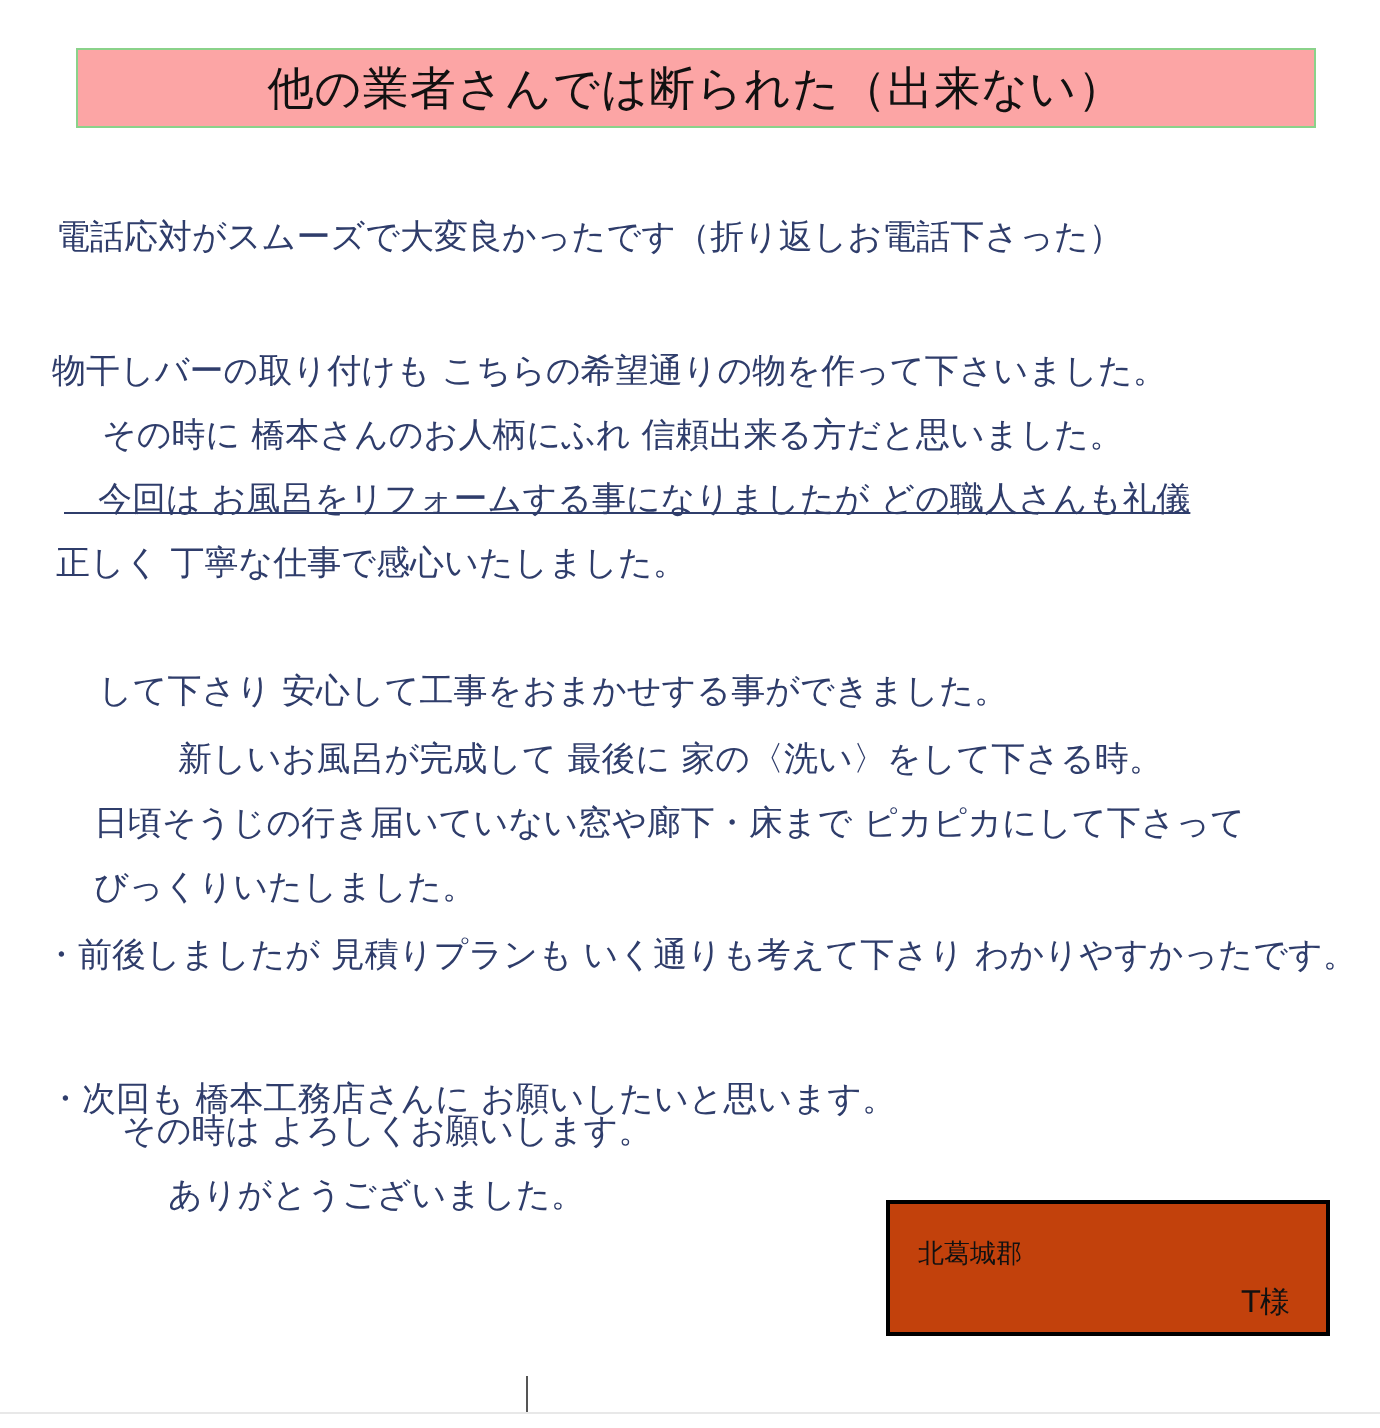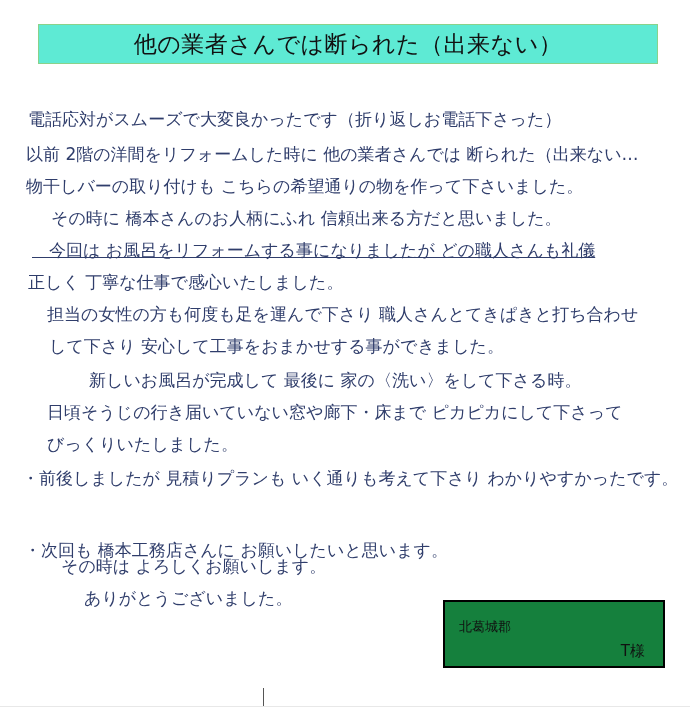--- a/index.html
+++ b/index.html
@@ -21,21 +21,21 @@
     background: #ffffff;
   }
 
   
   .title-banner {
     position: absolute;
     left: 38px;
     top: 24px;
     width: 620px;
     height: 40px;
-    background: #5eead4;
+    background: #fca5a5;
     border: 1px solid #8ad28a;
     box-sizing: border-box;
     display: flex;
     align-items: center;
     justify-content: center;
   }
   .title-text {
     font-family: "DejaVu Sans", sans-serif;
     font-size: 23px;
     font-weight: 400;
@@ -63,21 +63,21 @@
 
   
   .sign-box {
     position: absolute;
     left: 443px;
     top: 600px;
     width: 222px;
     height: 68px;
     border: 2px solid #000000;
     box-sizing: border-box;
-    background: #15803d;
+    background: #c2410c;
   }
   .sign-region {
     position: absolute;
     left: 14px;
     top: 16px;
     font-size: 13px;
     color: #111111;
     font-family: "DejaVu Sans", sans-serif;
   }
   .sign-name {
@@ -112,26 +112,24 @@
 <body>
 
 <div class="page">
 
   <div class="title-banner">
     <span class="title-text">他の業者さんでは断られた（出来ない）</span>
   </div>
 
   <div class="handwriting">
     <div class="hw-line" style="left:28px; top:25px;">電話応対がスムーズで大変良かったです（折り返しお電話下さった）</div>
-    <div class="hw-line" style="left:26px; top:60px;">以前 2階の洋間をリフォームした時に 他の業者さんでは 断られた（出来ない…</div>
     <div class="hw-line" style="left:26px; top:92px;">物干しバーの取り付けも こちらの希望通りの物を作って下さいました。</div>
     <div class="hw-line" style="left:34px; top:124px;">　その時に 橋本さんのお人柄にふれ 信頼出来る方だと思いました。</div>
     <div class="hw-line" style="left:32px; top:156px;text-decoration:underline;">　今回は お風呂をリフォームする事になりましたが どの職人さんも礼儀</div>
     <div class="hw-line" style="left:28px; top:188px;">正しく 丁寧な仕事で感心いたしました。</div>
-    <div class="hw-line" style="left:30px; top:220px;">　担当の女性の方も何度も足を運んで下さり 職人さんとてきぱきと打ち合わせ</div>
     <div class="hw-line" style="left:32px; top:252px;">　して下さり 安心して工事をおまかせする事ができました。</div>
     <div class="hw-line" style="left:30px; top:318px;">　日頃そうじの行き届いていない窓や廊下・床まで ピカピカにして下さって</div>
     <div class="hw-line" style="left:38px; top:286px;">　　　新しいお風呂が完成して 最後に 家の〈洗い〉をして下さる時。</div>
     <div class="hw-line" style="left:30px; top:350px;">　びっくりいたしました。</div>
     <div class="hw-line" style="left:22px; top:384px;">・前後しましたが 見積りプランも いく通りも考えて下さり わかりやすかったです。</div>
     <div class="hw-line" style="left:22px; top:416px;"></div>
     <div class="hw-line" style="left:24px; top:456px;">・次回も 橋本工務店さんに お願いしたいと思います。</div>
     <div class="hw-line" style="left:44px; top:472px;">　その時は よろしくお願いします。</div>
     <div class="hw-line" style="left:50px; top:504px;">　　ありがとうございました。</div>
   </div>

